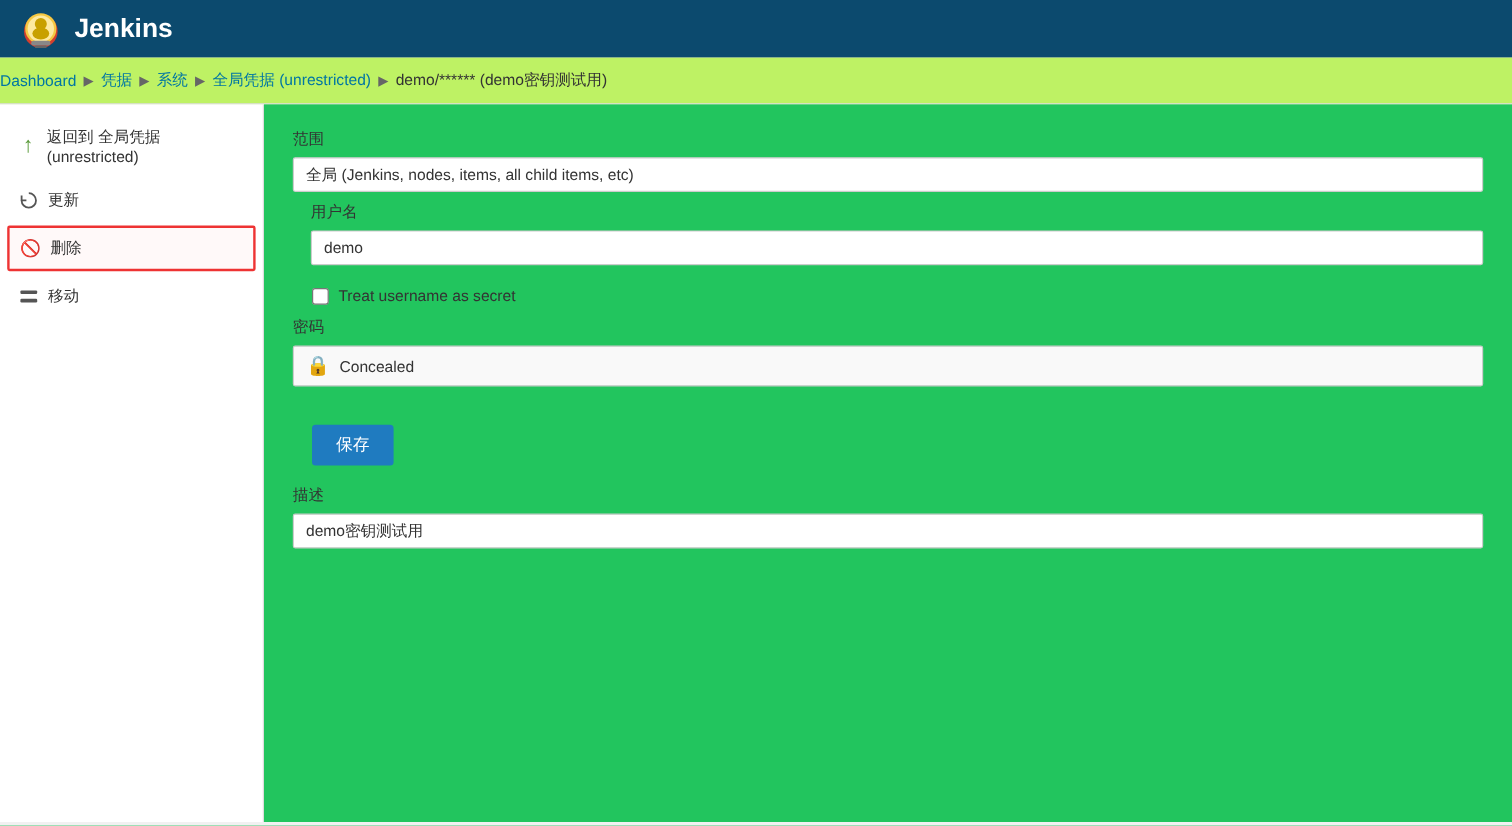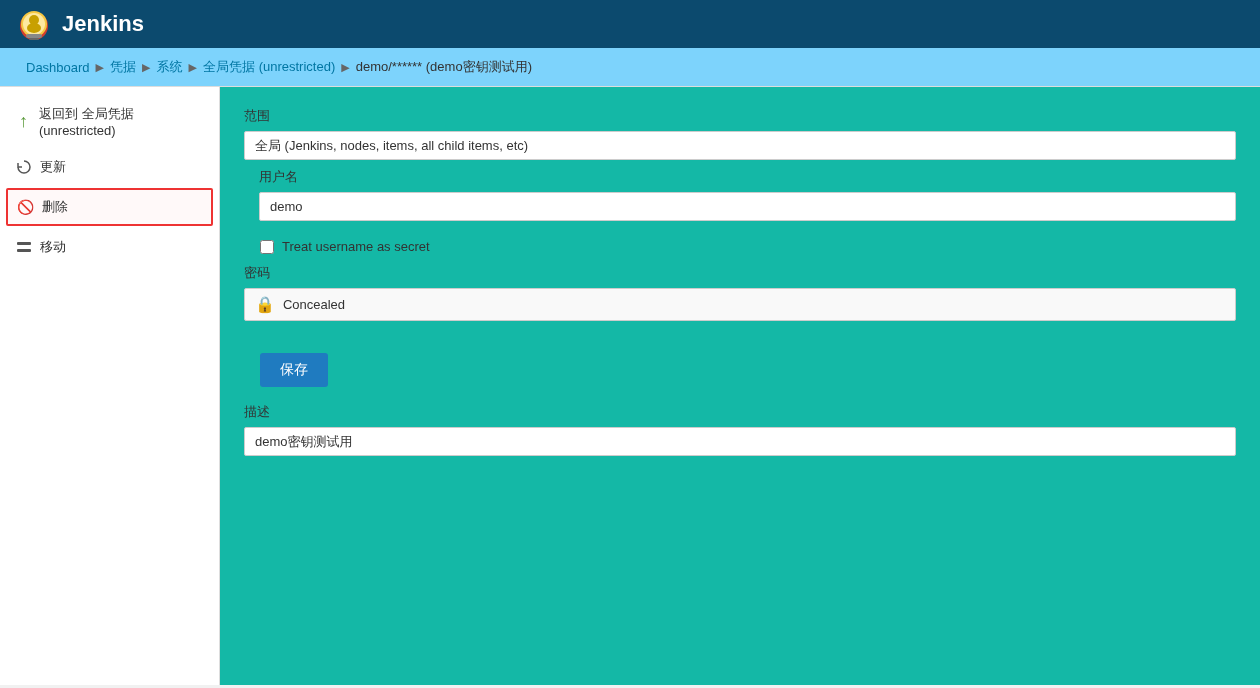--- a/index.html
+++ b/index.html
@@ -23,23 +23,23 @@
       height: 36px;
     }
     .header-title {
       color: #fff;
       font-size: 22px;
       font-weight: bold;
     }
 
     
     .breadcrumb {
-      background: #7dd3fc;
+      background: #bef264;
       border-bottom: 1px solid #ddd;
-      padding: 10px 26px;
+      padding: 10px 0;
       display: flex;
       align-items: center;
       gap: 6px;
       font-size: 13px;
       flex-wrap: wrap;
     }
     .breadcrumb a {
       color: #0076a3;
       text-decoration: none;
     }
@@ -88,21 +88,21 @@
       display: inline-flex;
       align-items: center;
       justify-content: center;
       font-size: 14px;
     }
 
     
     .main-content {
       flex: 1;
       padding: 20px 24px;
-      background: #14b8a6;
+      background: #22c55e;
     }
 
     .form-label {
       font-size: 13px;
       color: #333;
       margin-bottom: 6px;
       display: block;
       font-weight: normal;
     }
 

